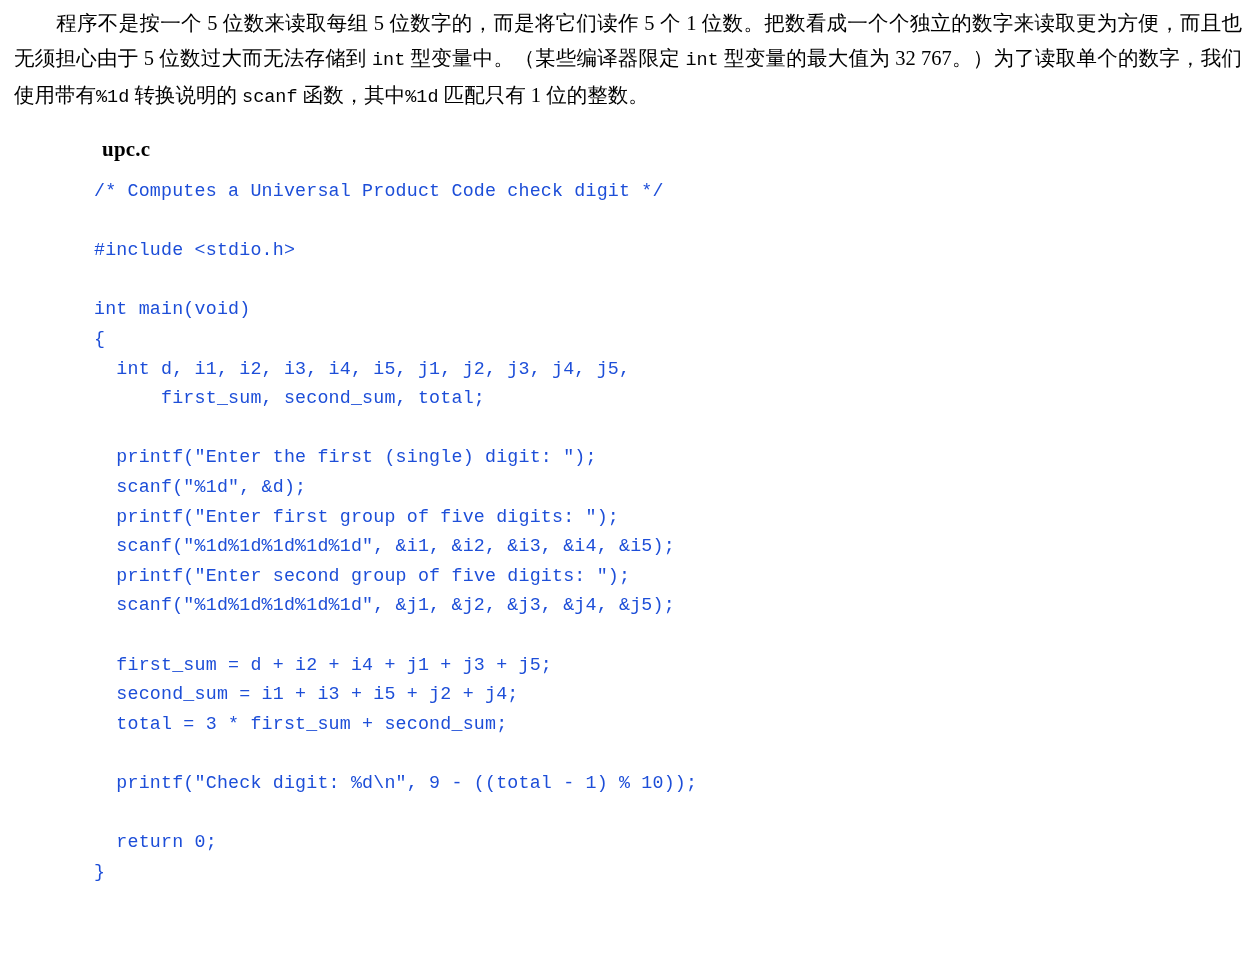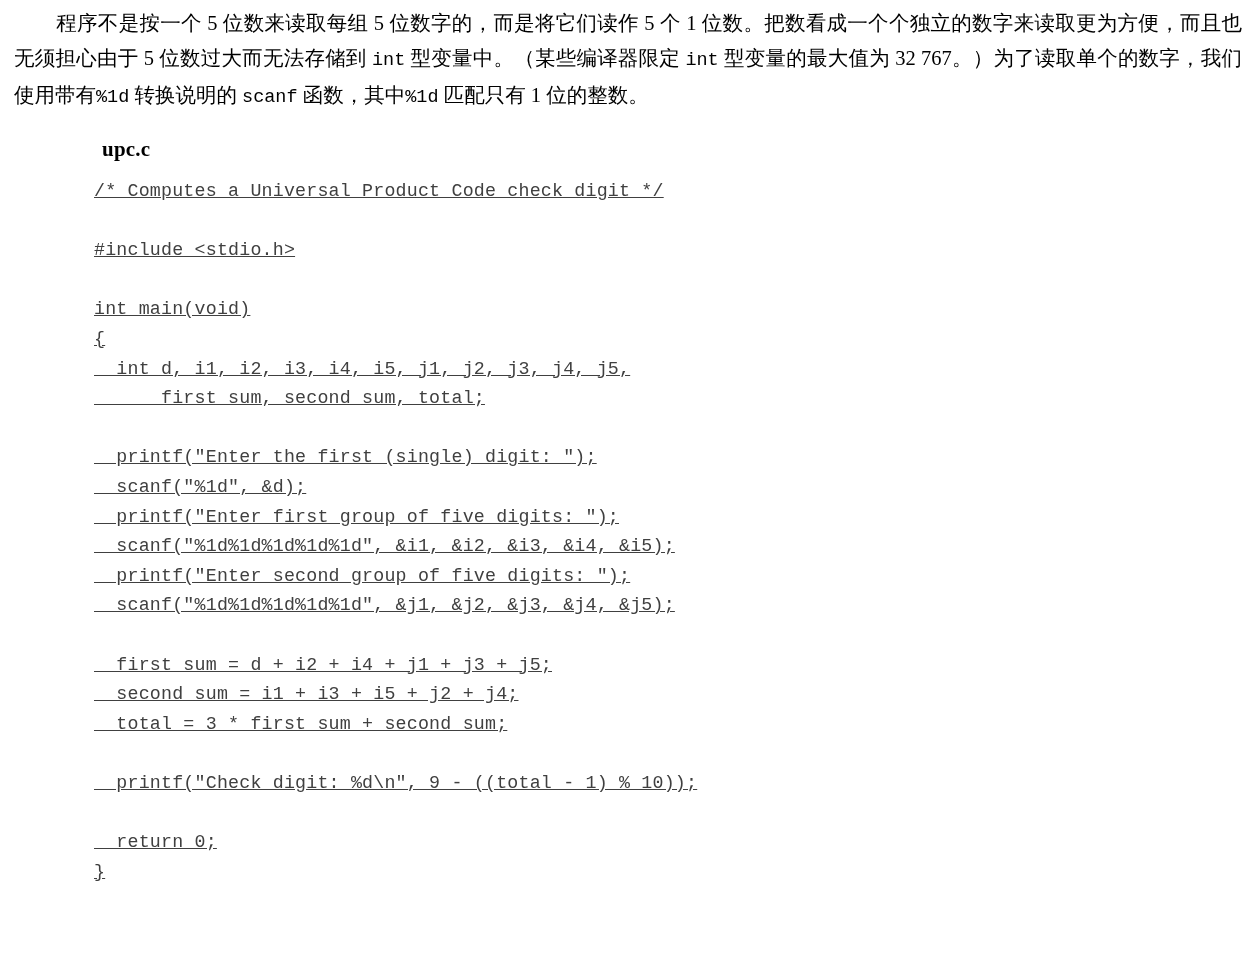--- a/index.html
+++ b/index.html
@@ -51,23 +51,22 @@
     line-height: 28px;
     margin: 0 0 14px 8px;
     letter-spacing: 0.2px;
   }
   .code {
     font-family: "Liberation Mono", monospace;
     font-size: 18.3px;
     line-height: 29.6px;
     white-space: pre;
     margin: 0;
-    color: #404040;
+    color: #1d4ed8;
     letter-spacing: 0.2px;
-    text-decoration: underline;
   }
 </style>
 </head>
 <body>
 
 <div class="page">
 
   <p class="prose">
     <span class="prose-rich"><span class="indent"></span><span>程序不是按一个 5 位数来读取每组 5 位数字的，而是将它们读作 5 个 1 位数。把数看成一个个独立的数字来读取更为方便，而且也无须担心由于 5 位数过大而无法存储到 </span><span class="mono-inline">int</span><span> 型变量中。（某些编译器限定 </span><span class="mono-inline">int</span><span> 型变量的最大值为 32 767。）为了读取单个的数字，我们使用带有</span><span class="mono-inline">%1d</span><span> 转换说明的 </span><span class="mono-inline">scanf</span><span> 函数，其中</span><span class="mono-inline">%1d</span><span> 匹配只有 1 位的整数。</span></span>
   </p>

